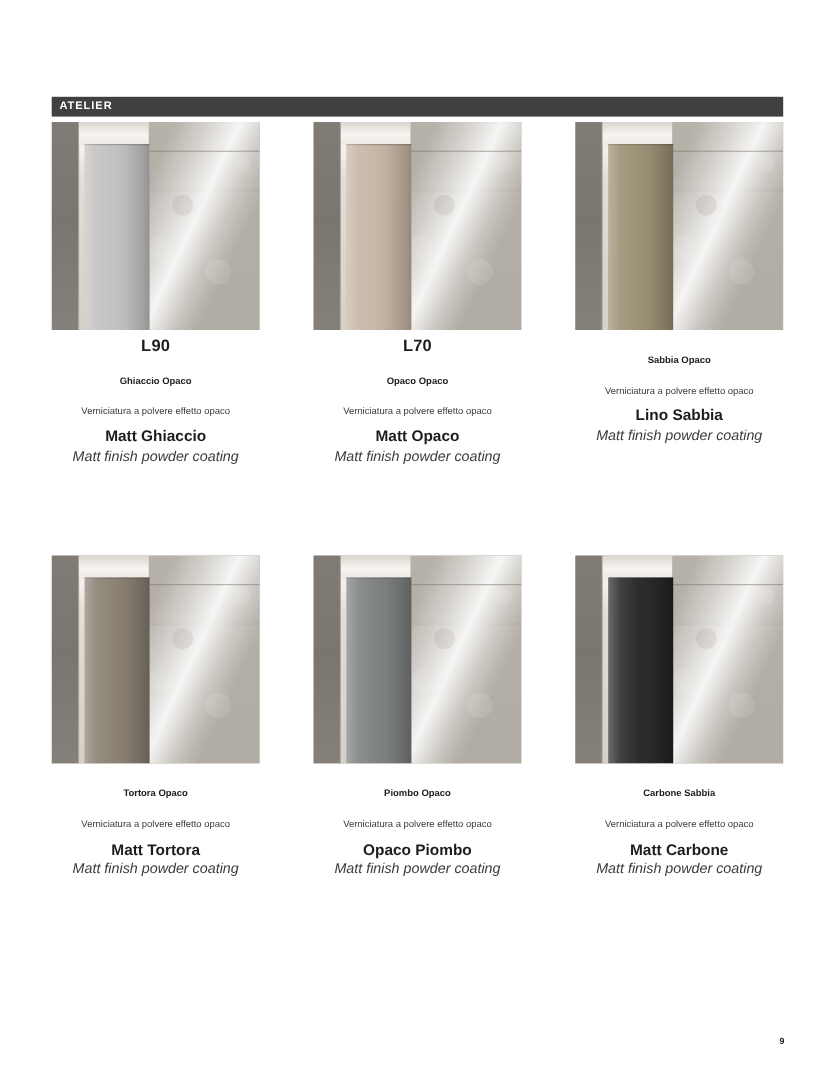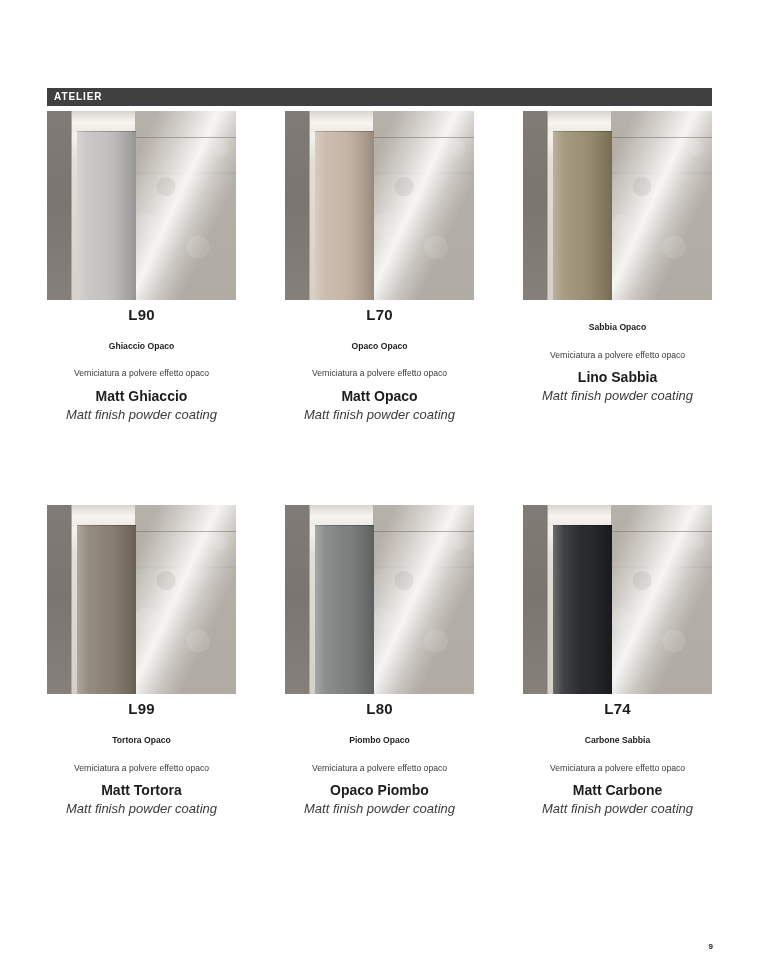--- a/index.html
+++ b/index.html
@@ -314,21 +314,20 @@
       <div class="wall-reveal"></div>
       <div class="wall-top-band"></div>
       <div class="profile-shadow"></div>
       <div class="profile-edge"></div>
       <div class="profile">
         <div class="profile-face" style="background: linear-gradient(90deg, rgb(139, 129, 116) 0%, rgb(139, 129, 116) 62%, rgb(122, 113, 101) 100%);"></div>
         <div class="profile-sheen"></div>
       </div>
     </div>
     <div class="caption">
-      <div class="code">L99</div>
       <div class="name-it">Tortora Opaco</div>
       <div class="desc-it">Verniciatura a polvere effetto opaco</div>
       <div class="name-en">Matt Tortora</div>
       <div class="desc-en">Matt finish powder coating</div>
     </div>
   </div>
       <div class="card">
     <div class="sample">
       <div class="wall"></div>
       <div class="wall-speckle"></div>
@@ -337,21 +336,20 @@
       <div class="wall-reveal"></div>
       <div class="wall-top-band"></div>
       <div class="profile-shadow"></div>
       <div class="profile-edge"></div>
       <div class="profile">
         <div class="profile-face" style="background: linear-gradient(90deg, rgb(126, 130, 128) 0%, rgb(126, 130, 128) 62%, rgb(110, 114, 112) 100%);"></div>
         <div class="profile-sheen"></div>
       </div>
     </div>
     <div class="caption">
-      <div class="code">L80</div>
       <div class="name-it">Piombo Opaco</div>
       <div class="desc-it">Verniciatura a polvere effetto opaco</div>
       <div class="name-en">Opaco Piombo</div>
       <div class="desc-en">Matt finish powder coating</div>
     </div>
   </div>
       <div class="card">
     <div class="sample">
       <div class="wall"></div>
       <div class="wall-speckle"></div>
@@ -360,21 +358,20 @@
       <div class="wall-reveal"></div>
       <div class="wall-top-band"></div>
       <div class="profile-shadow"></div>
       <div class="profile-edge"></div>
       <div class="profile">
         <div class="profile-face" style="background: linear-gradient(90deg, rgb(43, 44, 46) 0%, rgb(43, 44, 46) 62%, rgb(30, 31, 33) 100%);"></div>
         <div class="profile-sheen"></div>
       </div>
     </div>
     <div class="caption">
-      <div class="code">L74</div>
       <div class="name-it">Carbone Sabbia</div>
       <div class="desc-it">Verniciatura a polvere effetto opaco</div>
       <div class="name-en">Matt Carbone</div>
       <div class="desc-en">Matt finish powder coating</div>
     </div>
   </div>
     </div>
 
   <div class="page-number">9</div>
 

